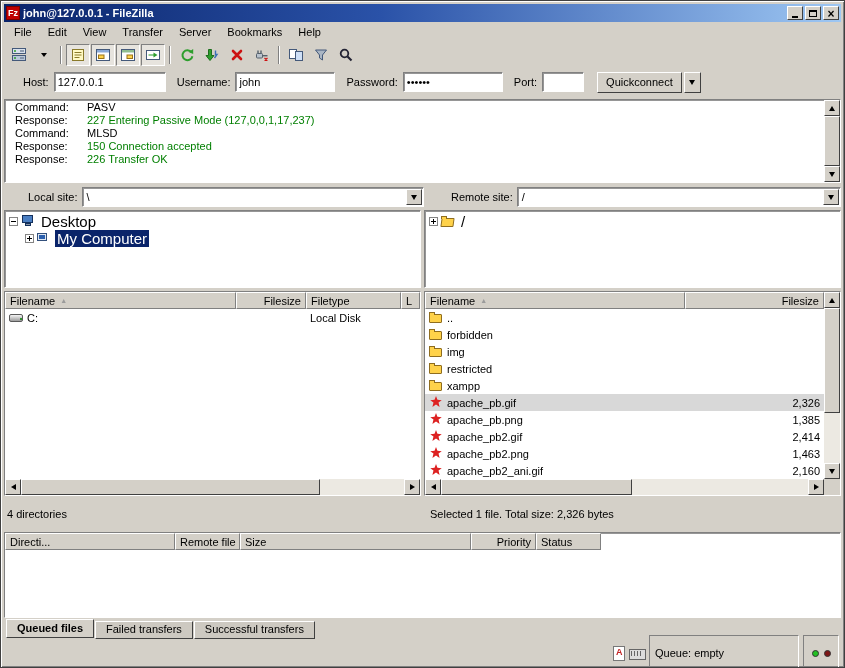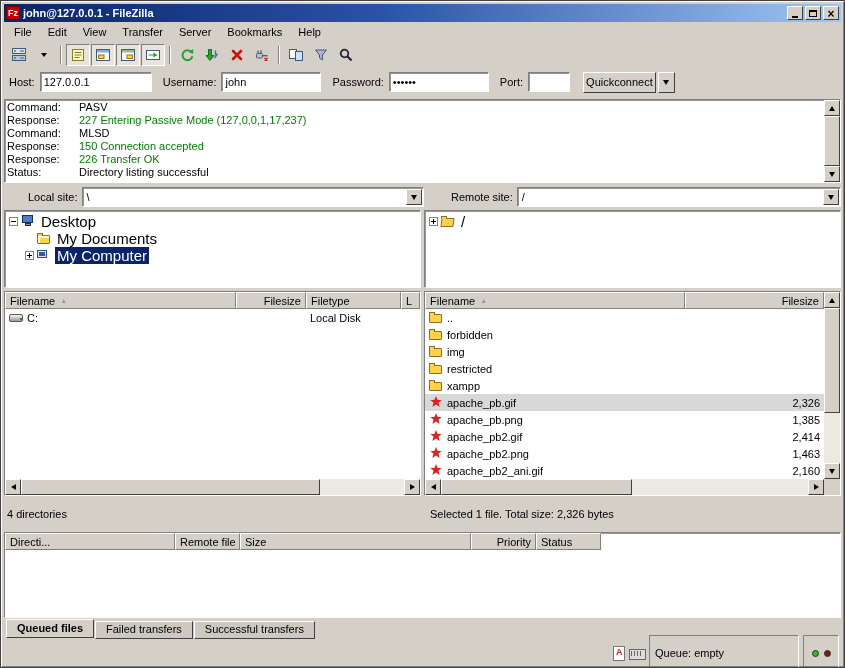--- a/index.html
+++ b/index.html
@@ -40,35 +40,35 @@
   .toolbar{height:26px;flex:none;display:flex;align-items:center;padding:0 3px;}
   .tgroup{display:flex;align-items:center;gap:1px;}
   .tbtn{width:24px;height:22px;display:flex;align-items:center;justify-content:center;border:1px solid transparent;}
   .tbtn.pressed{background:#e7e4de;border-color:#808080 #ffffff #ffffff #808080;}
   .tbtn svg{display:block;}
   .tsep{width:2px;height:18px;border-left:1px solid #808080;border-right:1px solid #ffffff;margin:0 4px;}
 
   
   .qcbar{height:28px;flex:none;display:flex;align-items:center;gap:5px;padding:0 5px;font-size:11px;}
   .qlabel{margin-left:6px;}
-  .qlabel:first-child{margin-left:0;text-align:right;}
+  .qlabel:first-child{margin-left:14px;text-align:right;}
   .qinput{height:20px;border:1px solid;border-color:#808080 #fff #fff #808080;
     box-shadow:inset 1px 1px 0 rgba(64,64,64,.55);background:#fff;font-size:11px;padding:1px 3px;}
   .qinput.host{width:112px;} .qinput.user{width:100px;} .qinput.pass{width:100px;} .qinput.port{width:42px;}
   .qcgroup{display:flex;margin-left:8px;}
-  .qcbtn{height:21px;padding:0 2px;background:var(--chrome);border:1px solid;border-color:#fff #404040 #404040 #fff;font-size:11px;display:flex;align-items:center;}
+  .qcbtn{height:21px;padding:0 8px;background:var(--chrome);border:1px solid;border-color:#fff #404040 #404040 #fff;font-size:11px;display:flex;align-items:center;}
   .qcbtn.arrow{width:17px;padding:0;justify-content:center;margin-left:2px;}
 
   
   .sunken{border:1px solid;border-color:#808080 #ffffff #ffffff #808080;
     box-shadow:inset 1px 1px 0 rgba(64,64,64,.55);background:#fff;}
 
   
   .logpane{height:84px;flex:none;margin-top:3px;display:flex;overflow:hidden;}
-  .loglines{flex:1;padding:1px 2px;font-size:11px;line-height:13px;overflow:hidden;}
+  .loglines{flex:1;padding:1px 10px;font-size:11px;line-height:13px;overflow:hidden;}
   .logline{display:flex;white-space:nowrap;}
   .loglabel{width:72px;flex:none;color:#000;}
   .logmsg{color:#000;}
   .logline.response .logmsg{color:var(--response-green);}
 
   
   .split{display:flex;gap:3px;}
   .half-left{width:420px;flex:none;display:flex;}
   .half-right{flex:1;display:flex;min-width:0;justify-content:space-between;}
 
@@ -360,24 +360,20 @@
         <div class="logline response">
           <span class="loglabel">Response:</span>
           <span class="logmsg">150 Connection accepted</span>
         </div>
 
         <div class="logline response">
           <span class="loglabel">Response:</span>
           <span class="logmsg">226 Transfer OK</span>
         </div>
 
-        <div class="logline status">
-          <span class="loglabel">Status:</span>
-          <span class="logmsg">Directory listing successful</span>
-        </div>
       </div>
     <div class="vscroll">
       <div class="sbtn">
           <span class="tri up"></span>
         </div>
       <div class="strack">
           <div class="sthumb" style="height:100%"></div>
         </div>
       <div class="sbtn">
           <span class="tri down"></span>
@@ -409,26 +405,20 @@
   <div class="split trees-row">
     <div class="half-left treepane sunken">
 
         <div class="trow">
           <span class="tindent" style="width: 0px;"></span>
           <span class="exp minus"></span>
           <span class="ic desktop-icon"></span>
           <span class="tlabel">Desktop</span>
         </div>
 
-        <div class="trow">
-          <span class="tindent" style="width: 16px;"></span>
-          <span class="exp"></span>
-          <span class="ic documents-folder-icon"></span>
-          <span class="tlabel">My Documents</span>
-        </div>
 
         <div class="trow">
           <span class="tindent" style="width: 16px;"></span>
           <span class="exp plus"></span>
           <span class="ic computer-icon"></span>
           <span class="tlabel selected">My Computer</span>
         </div>
       </div>
     <div class="half-right treepane sunken">
 

